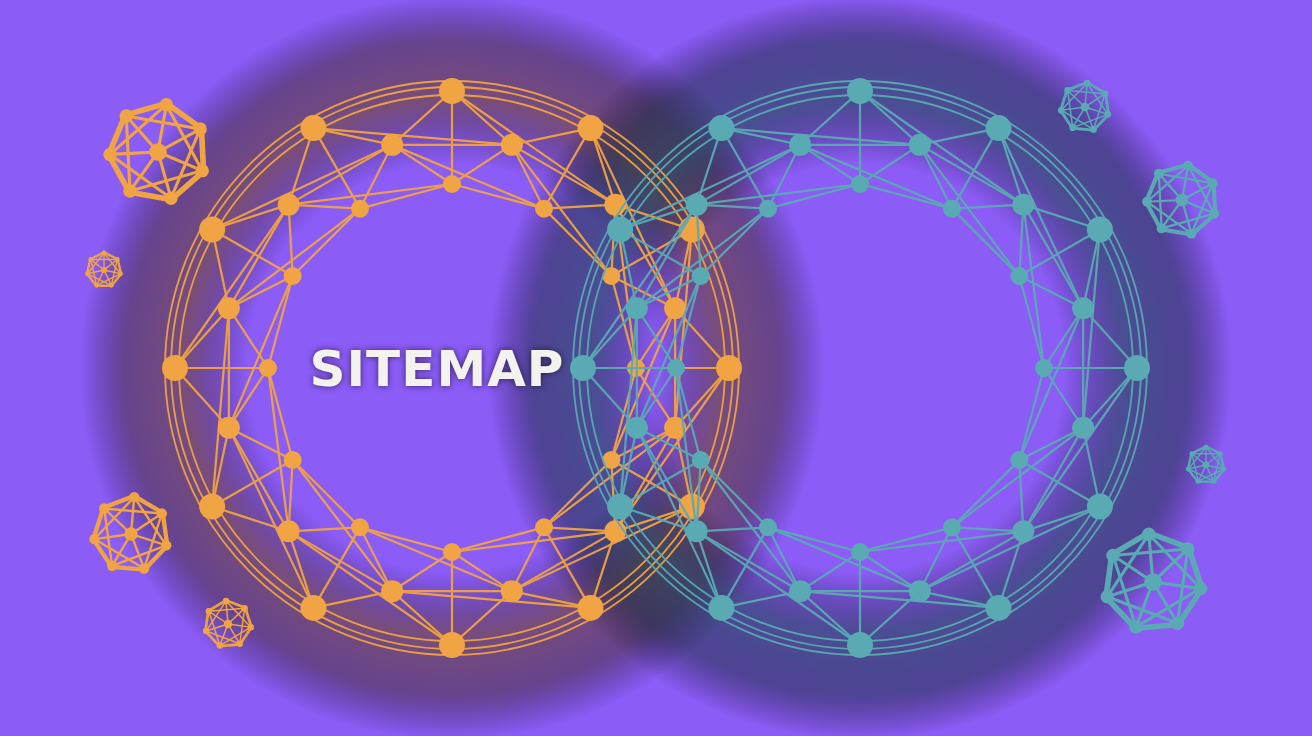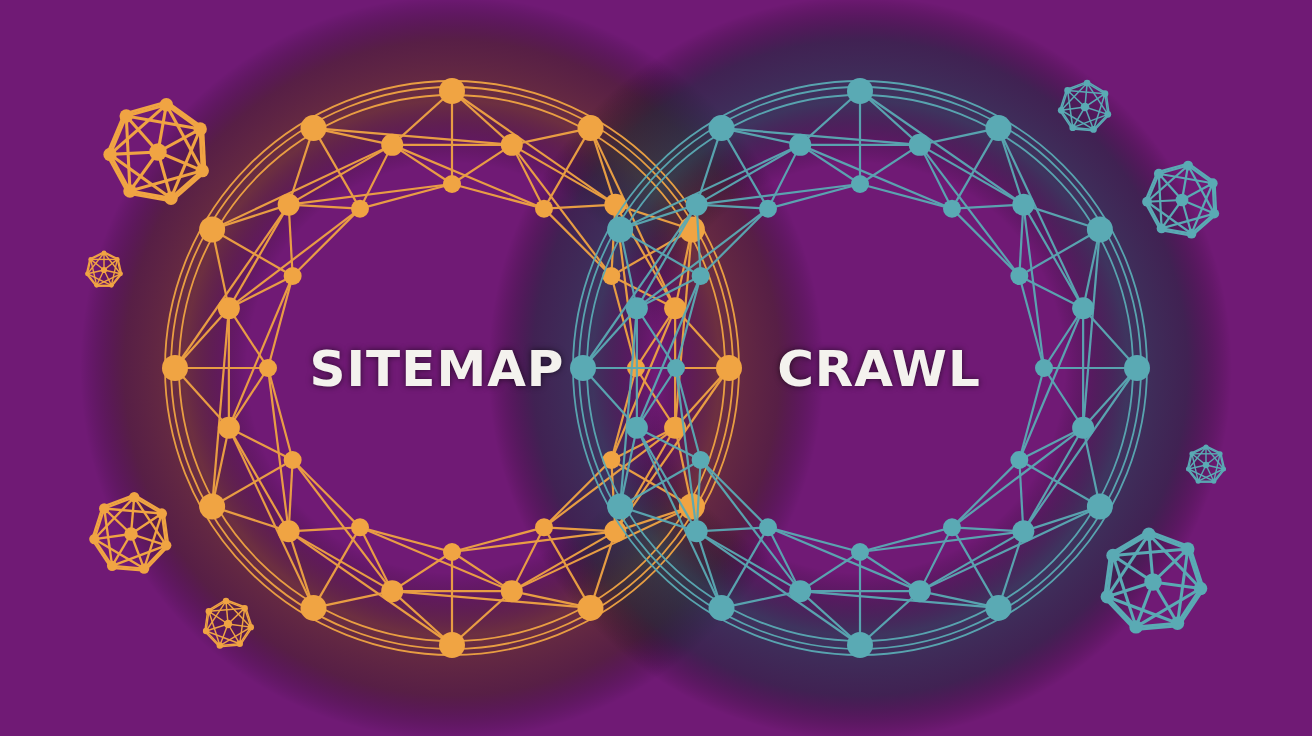--- a/index.html
+++ b/index.html
@@ -7,21 +7,21 @@
       padding: 0;
       background: #050505;
       width: 1312px;
       height: 736px;
       overflow: hidden;
     }
     #stage {
       position: relative;
       width: 1312px;
       height: 736px;
-      background: #701a75;
+      background: #8b5cf6;
     }
     #stage svg {
       position: absolute;
       left: 0;
       top: 0;
       display: block;
     }
     .ring-label {
       position: absolute;
       color: #F4F2EE;
@@ -686,14 +686,13 @@
             <circle cx="700.6513257036632" cy="460" r="9"></circle>
             <circle cx="676" cy="368" r="9"></circle>
             <circle cx="700.6513257036634" cy="276" r="9"></circle>
             <circle cx="767.9999999999999" cy="208.65132570366333" r="9"></circle>
           </g>
         </g>
       </g>
   </svg>
 
   <div class="ring-label" style="left: 437px; top: 369px;">SITEMAP</div>
-  <div class="ring-label" style="left: 879px; top: 369px;">CRAWL</div>
 </div>
 
 </body></html>

